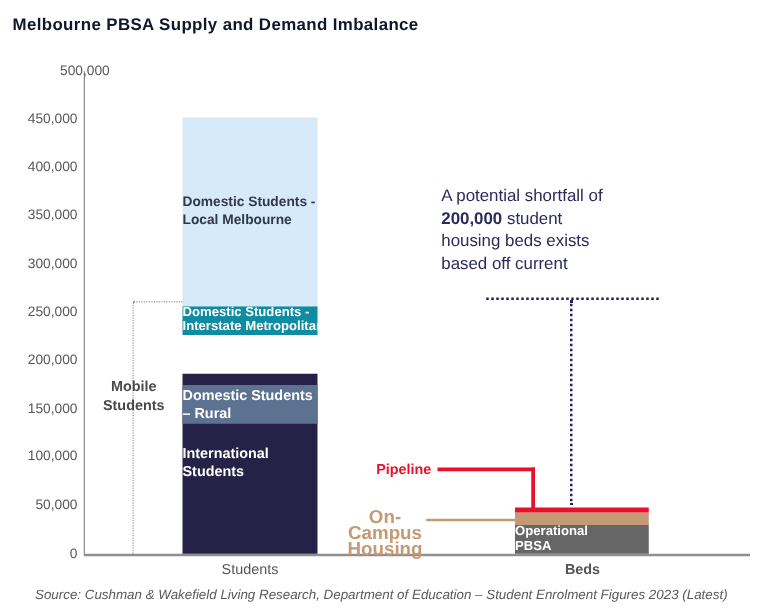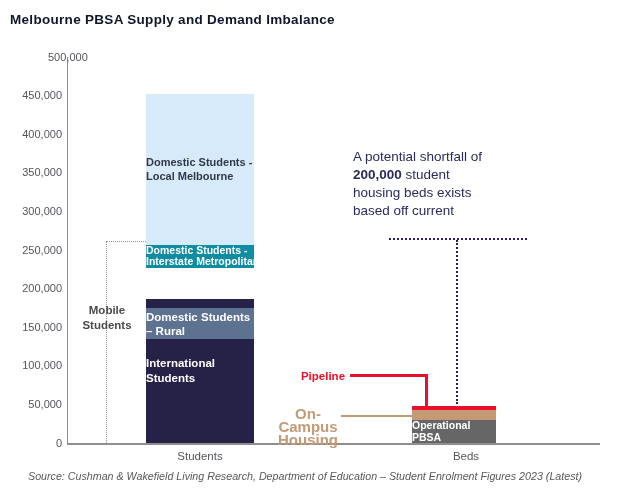--- a/index.html
+++ b/index.html
@@ -18,29 +18,29 @@
   .x-axis-line { position:absolute; left:67px; top:443px; width:533px; height:2px; background:#8F8F8F; }
   .ylab {
     position:absolute; left:0; width:62px; text-align:right;
     font-size:11px; color:#54565B; line-height:13px;
   }
   .xlab {
     position:absolute; top:450px; width:108px; text-align:center;
     font-size:11.5px; color:#54565B;
   }
   .xlab.students { left:146px; }
-  .xlab.beds { left:412px; }
+  .xlab.beds { left:412px;font-weight:bold; }
   
   .seg {
     position:absolute; overflow:hidden;
     display:flex; flex-direction:column; align-items:flex-start; justify-content:center;
     text-align:center;
   }
   .seg.students-col { left:146px; width:108px; }
-  .seg.beds-col { left:412px; width:84px; }
+  .seg.beds-col { left:412px; width:107px; }
   .seg .l1, .seg .l2 { font-weight:bold; white-space:nowrap; }
   .seg-international { color:#ffffff; font-size:11.5px; line-height:15px; }
   .seg-rural { color:#ffffff; font-size:11.5px; line-height:14px;margin-top:40px; }
   .seg-interstate { color:#ffffff; font-size:10.5px; line-height:11.5px; }
   .seg-local { color:#323847; font-size:11px; line-height:14px; }
   .seg-operational { color:#ffffff; font-size:10.5px; line-height:12px; }
   
   .mobile-bracket-v { position:absolute; left:106px; top:241px; height:202px; width:0; border-left:1.5px dotted #9a9a9a; }
   .mobile-bracket-h { position:absolute; left:106px; top:241px; width:40px; height:0; border-top:1.5px dotted #9a9a9a; }
   .mobile-label {

